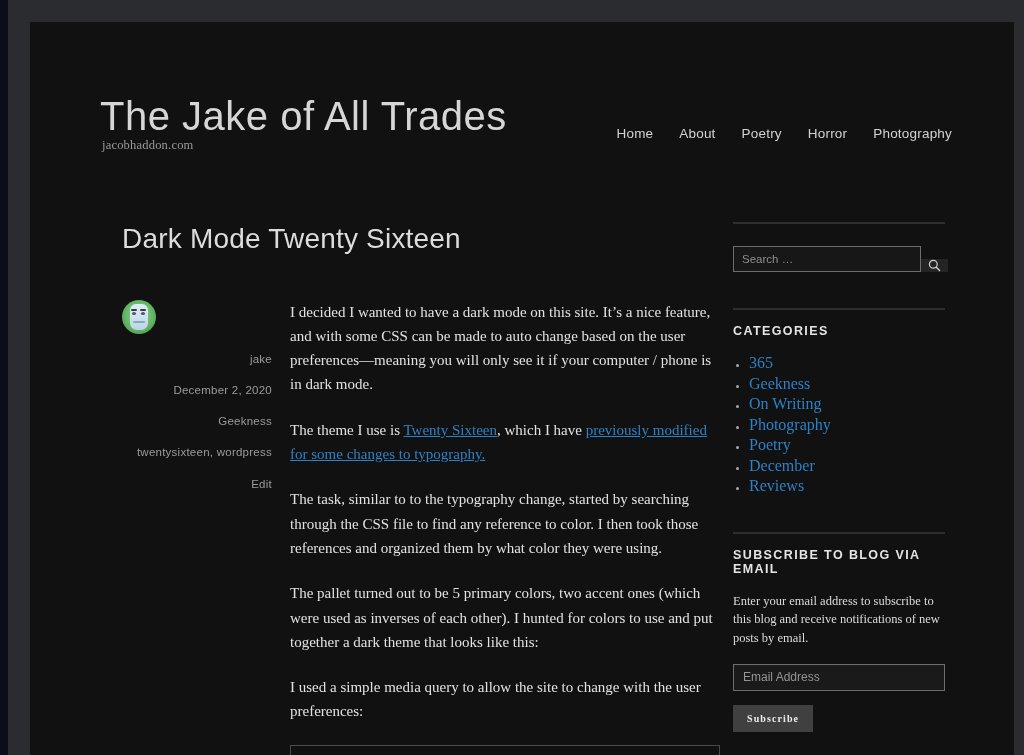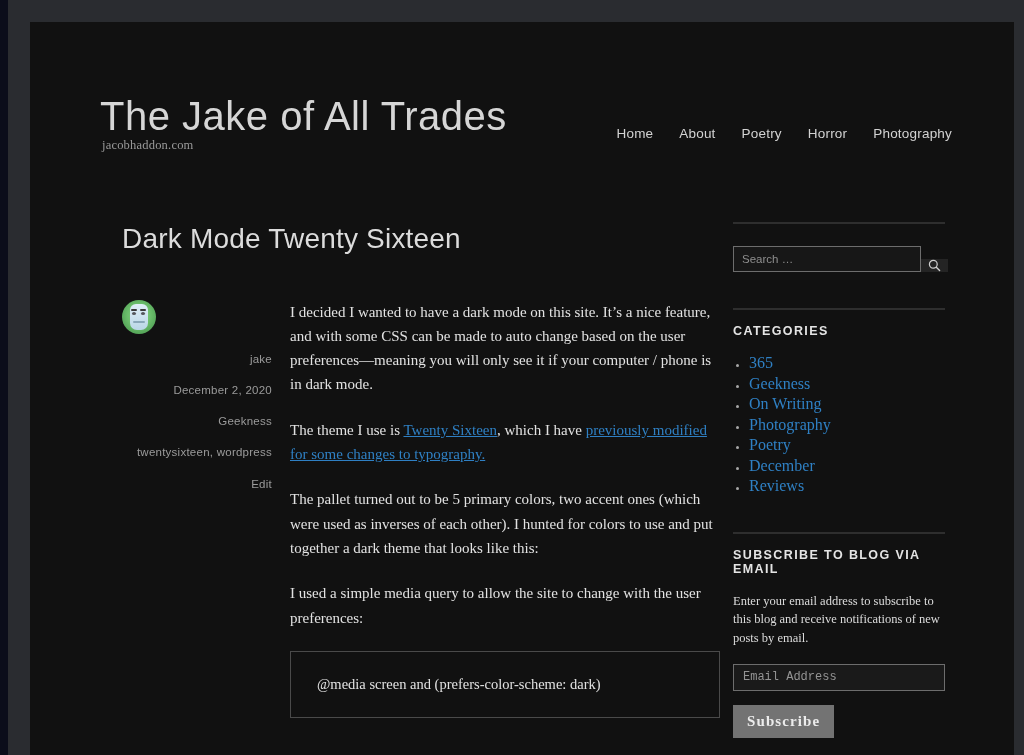--- a/index.html
+++ b/index.html
@@ -215,32 +215,32 @@
   }
   #subscribe-email {
     width: 212px;
     height: 27px;
     background: #1a1a1a;
     border: 1px solid #6d6d6d;
     color: #c8c8c8;
     font-size: 12px;
     padding: 0 9px;
     outline: none;
-    font-family: Liberation Mono, monospace;
+    font-family: Liberation Sans, sans-serif;
     display: block;
     margin-bottom: 14px;
   }
   #subscribe-email::placeholder { color: #949494; }
   #subscribe-button {
-    background: #737373;
+    background: #404040;
     border: none;
     color: #ececec;
     font-family: "Liberation Serif", serif;
     font-weight: bold;
-    font-size: 15px;
+    font-size: 10px;
     letter-spacing: 1.1px;
     padding: 8px 14px;
     cursor: pointer;
   }
   .spacer-lg { height: 34px; }
 </style>
 </head>
 <body>
 
 <div id="desktop">
@@ -283,20 +283,21 @@
               <div class="meta-line">jake</div>
               <div class="meta-line">December 2, 2020</div>
               <div class="meta-line">Geekness</div>
               <div class="meta-line">twentysixteen, wordpress</div>
               <div class="meta-line">Edit</div>
             </div>
 
             <article id="entry-content">
               <p>I decided I wanted to have a dark mode on this site. It’s a nice feature, and with some CSS can be made to auto change based on the user preferences—meaning you will only see it if your computer / phone is in dark mode.</p>
               <p><span>The theme I use is </span><a href="#">Twenty Sixteen</a><span>, which I have </span><a href="#">previously modified for some changes to typography.</a></p>
+              <p>The task, similar to to the typography change, started by searching through the CSS file to find any reference to color. I then took those references and organized them by what color they were using.</p>
               <p>The pallet turned out to be 5 primary colors, two accent ones (which were used as inverses of each other). I hunted for colors to use and put together a dark theme that looks like this:</p>
               <p>I used a simple media query to allow the site to change with the user preferences:</p>
               <div id="code-block">@media screen and (prefers-color-scheme: dark)</div>
 
             </article>
 
           </div>
         </main>
 
         <aside id="secondary">

